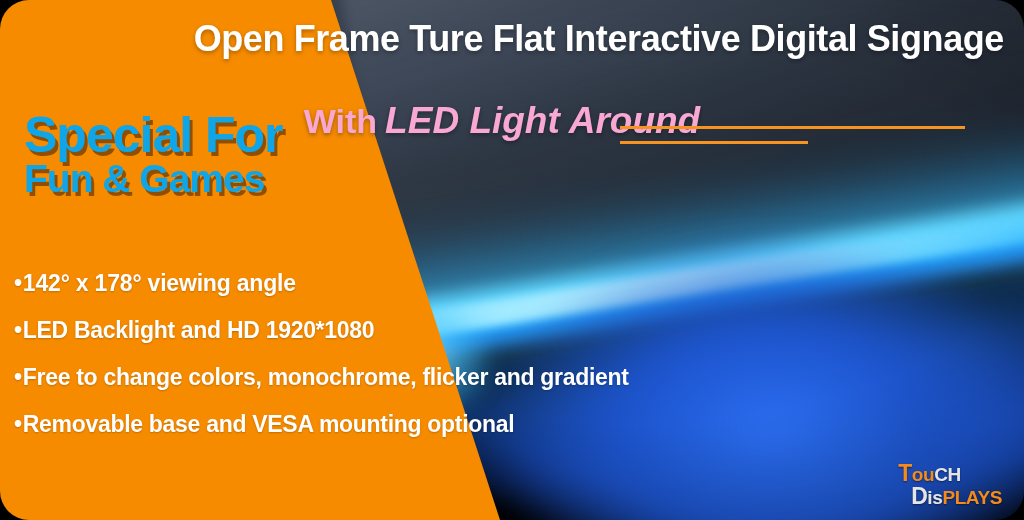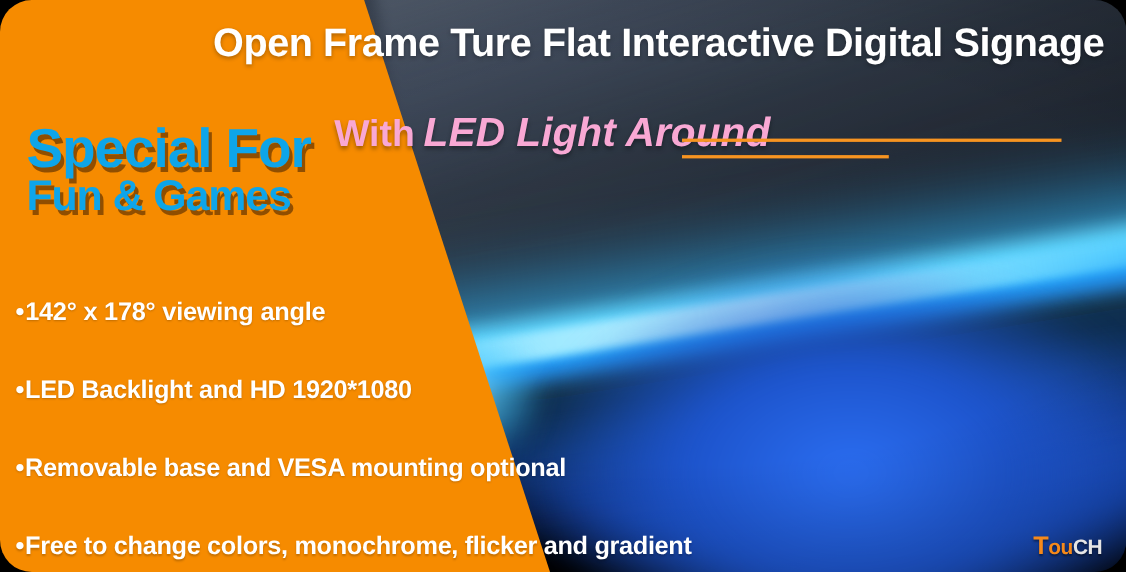--- a/index.html
+++ b/index.html
@@ -274,21 +274,21 @@
   .bullet {
     color: #ffffff;
     font-weight: 700;
     font-size: 22px;
     line-height: 1;
     margin-bottom: 24px;
     white-space: nowrap;
     text-shadow: 0 1px 2px rgba(0,0,0,.22);
   }
   .bullet.wide { font-size: 23px; letter-spacing: -0.2px; }
-  .bullet.cond { font-stretch: condensed; font-size: 23px; letter-spacing: -0.3px; margin-top: 48px; }
+  .bullet.cond { font-stretch: condensed; font-size: 23px; letter-spacing: -0.3px; }
   .bullet .dot { margin-right: 1px; }
 
   
   .logo {
     position: absolute;
     right: 22px;
     bottom: 12px;
     text-align: left;
     line-height: 1.0;
     font-weight: 700;
@@ -338,27 +338,30 @@
     </div>
 
     <div class="bullets">
       <div class="bullet wide">
         <span class="dot">•</span><span>142° x 178° viewing angle</span>
       </div>
       <div class="bullet cond">
         <span class="dot">•</span><span>LED Backlight and HD 1920*1080</span>
       </div>
       <div class="bullet cond">
+        <span class="dot">•</span><span>Free to change colors,  monochrome, flicker and gradient</span>
+      </div>
+      <div class="bullet cond">
         <span class="dot">•</span><span>Removable base and VESA mounting optional</span>
-      </div>
-      <div class="bullet cond">
-        <span class="dot">•</span><span>Free to change colors,  monochrome, flicker and gradient</span>
       </div>
     </div>
 
     <div class="logo">
       <div class="row1">
         <span class="o cap">T</span><span class="o">ou</span><span class="c">CH</span>
       </div>
+      <div class="row2">
+        <span class="c cap">D</span><span class="c">is</span><span class="o">PLAYS</span>
+      </div>
     </div>
 
   </div>
 </div>
 
 </body></html>

